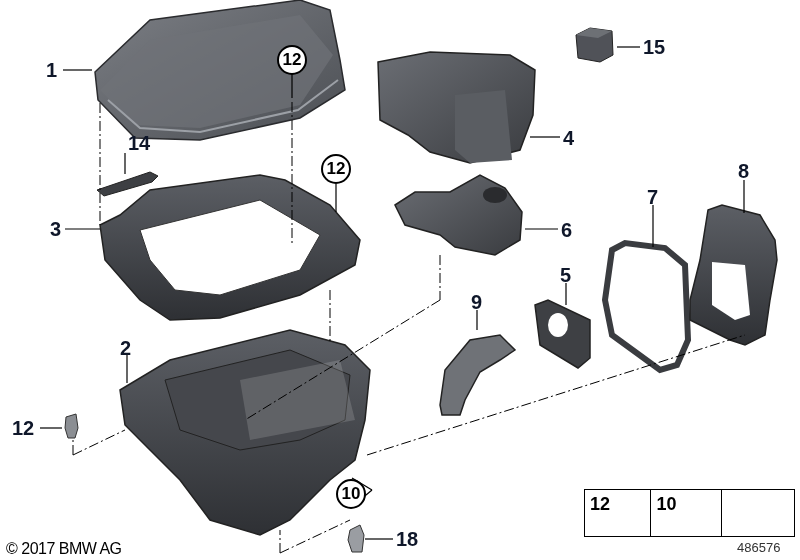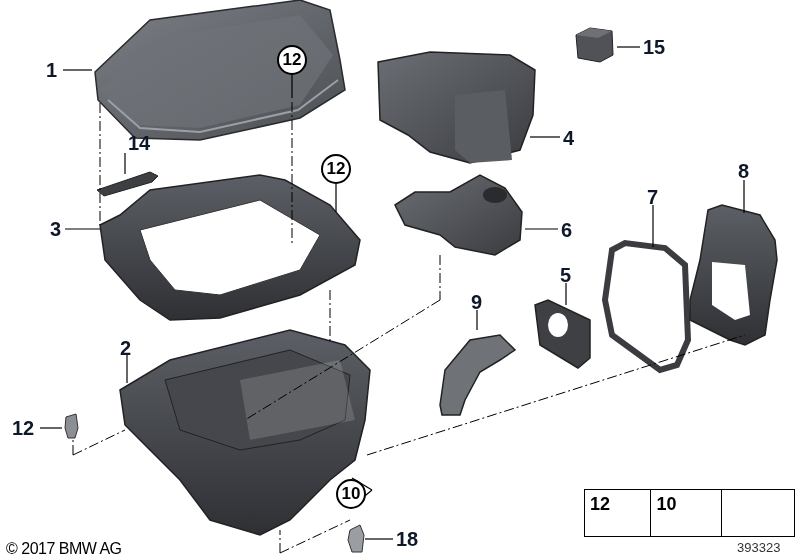--- a/index.html
+++ b/index.html
@@ -172,14 +172,14 @@
   <div class="cell" style="width:70px">
     <span class="num">10</span>
     <span></span>
   </div>
   <div class="cell" style="width:73px">
     <span></span>
   </div>
 </div>
 
 <span class="copyright">© 2017 BMW AG</span>
-<span class="imgnum">393323</span>
+<span class="imgnum">486576</span>
 </div>
 
 </body></html>

